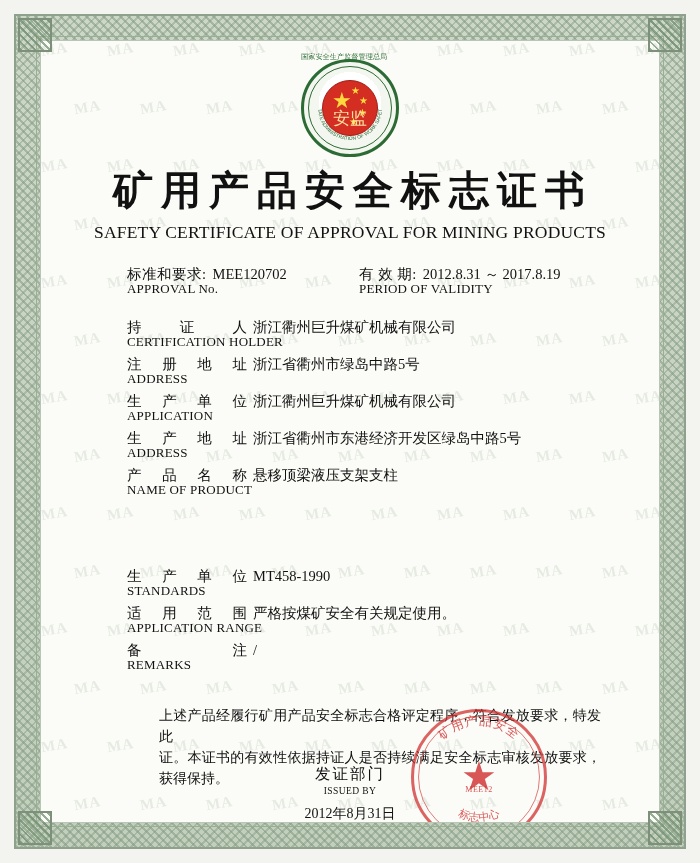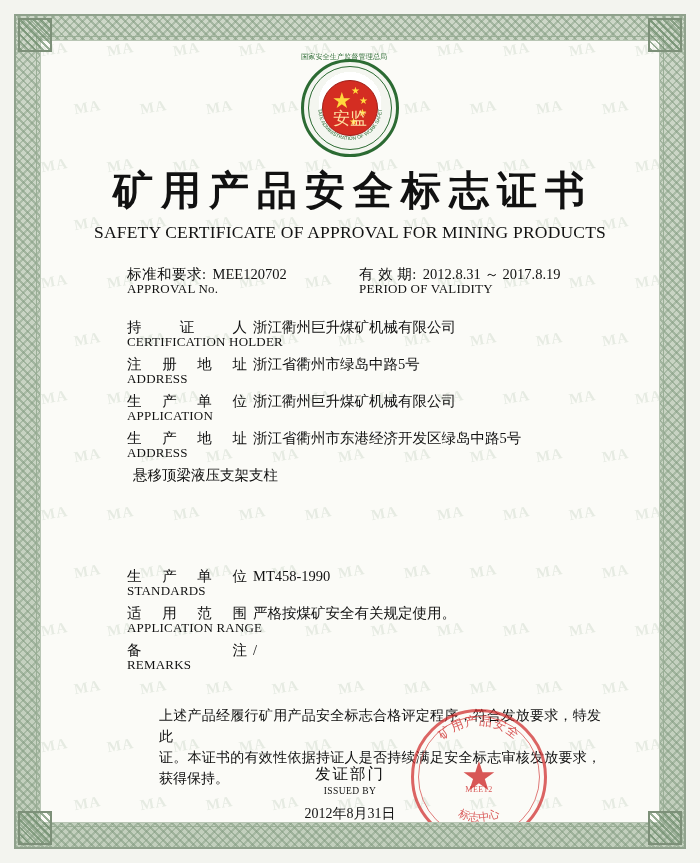--- a/index.html
+++ b/index.html
@@ -533,20 +533,24 @@
           <div class="value">浙江衢州巨升煤矿机械有限公司</div>
         </div>
         <div class="field">
           <div class="labels">
             <span class="lbl lbl-cn">生产地址</span>
             <div class="lbl lbl-en">ADDRESS</div>
           </div>
           <div class="value">浙江省衢州市东港经济开发区绿岛中路5号</div>
         </div>
         <div class="field">
+          <div class="labels">
+            <span class="lbl lbl-cn">产品名称</span>
+            <div class="lbl lbl-en">NAME OF PRODUCT</div>
+          </div>
           <div class="value">悬移顶梁液压支架支柱</div>
         </div>
       </div>
 
     <div class="fields-2" id="fields-secondary">
         <div class="field">
           <div class="labels">
             <span class="lbl lbl-cn">生产单位</span>
             <div class="lbl lbl-en">STANDARDS</div>
           </div>

